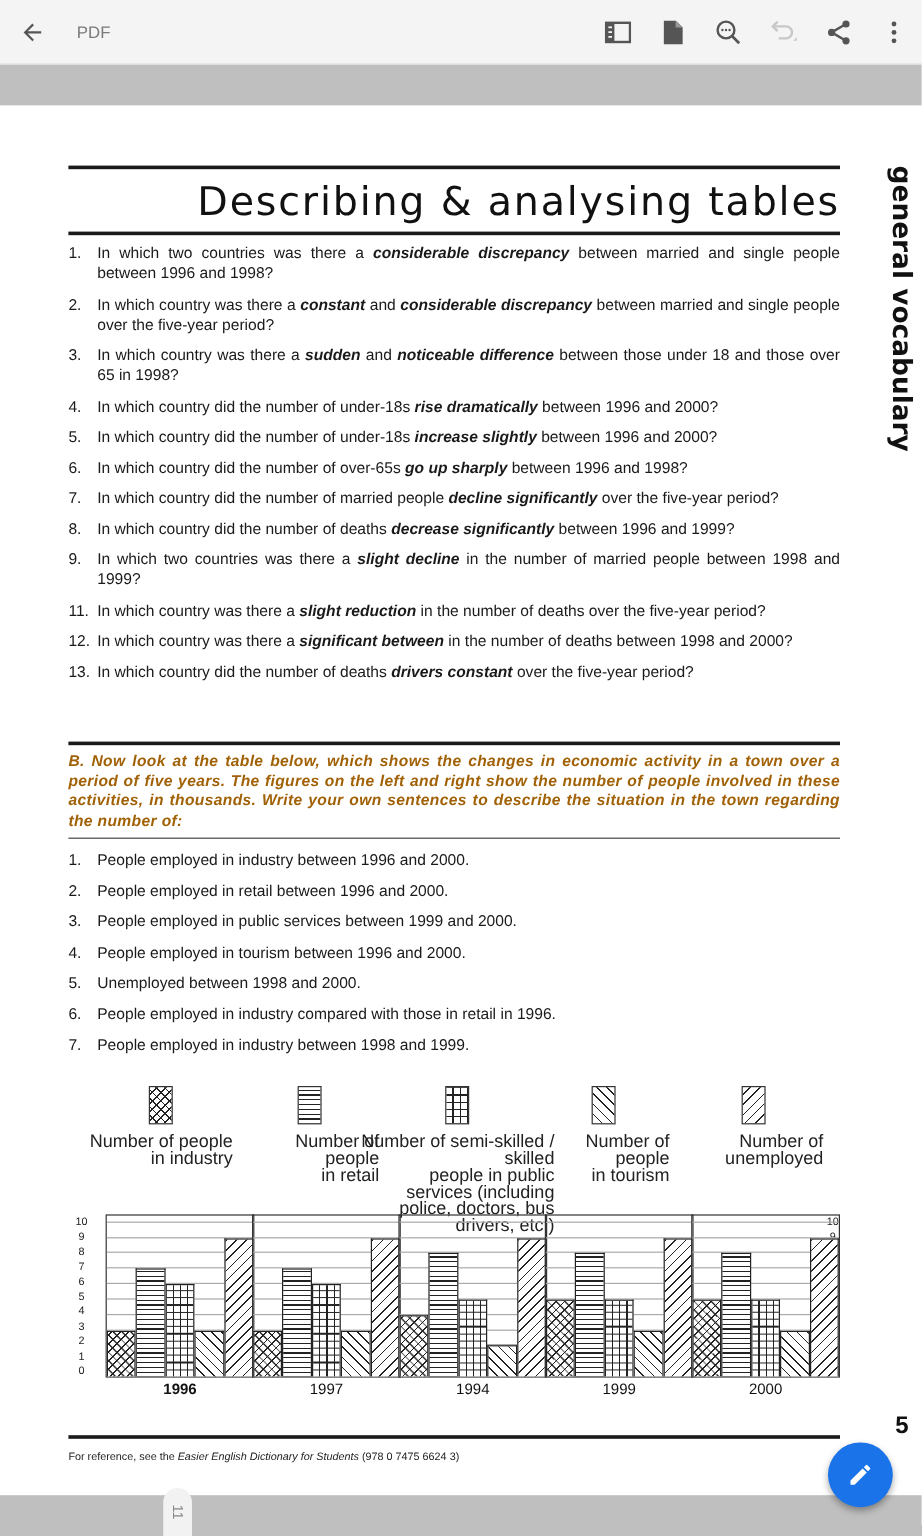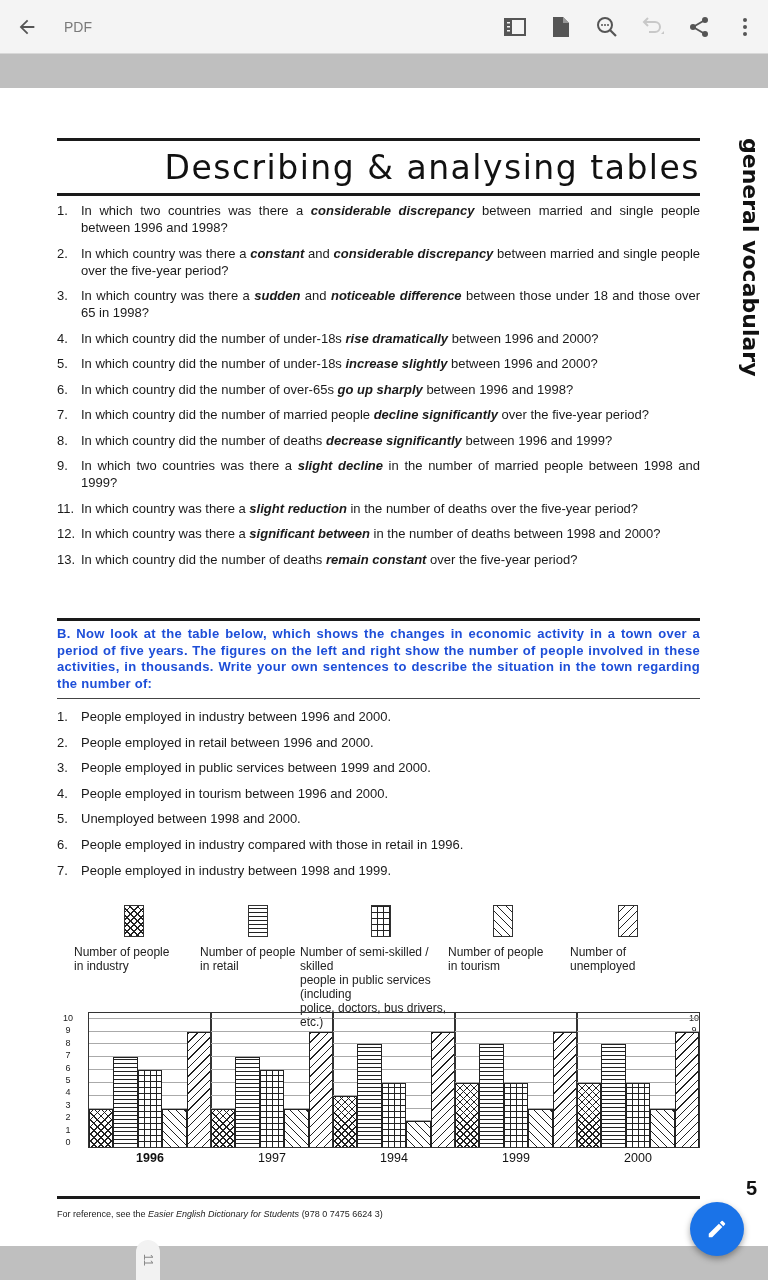--- a/index.html
+++ b/index.html
@@ -18,24 +18,24 @@
   .rule-thick { position: absolute; left: 57px; width: 643px; height: 3px; background: #1a1a1a; }
   .rule-thin { position: absolute; left: 57px; width: 643px; height: 1px; background: #444; }
   .heading { position: absolute; left: 57px; width: 643px; top: 148px; text-align: right; font-family: "DejaVu Sans", sans-serif; font-size: 33px; letter-spacing: 1.5px; font-weight: normal; color: #111; }
   .side { position: absolute; left: 733px; top: 138px; width: 30px; height: 230px; }
   .side span { position: absolute; left: 30px; top: 0; transform-origin: 0 0; transform: rotate(90deg); white-space: nowrap; font-family: "DejaVu Sans", sans-serif; font-weight: bold; font-size: 22px; color: #111; }
   .qlist { position: absolute; left: 57px; width: 643px; font-size: 13px; line-height: 17px; color: #1a1a1a; }
   .q { display: flex; margin-bottom: 8.5px; }
   .q .n { width: 24px; flex: none; }
   .q .t { flex: 1; text-align: justify; }
   .q b { font-style: italic; }
-  .para { position: absolute; left: 57px; width: 643px; top: 626px; font-size: 13px; line-height: 16.5px; font-weight: bold; text-align: justify; letter-spacing: 0.3px; color: #1d4ed8; }
+  .para { position: absolute; left: 57px; width: 643px; top: 626px; font-size: 13px; line-height: 16.5px; font-weight: bold; text-align: justify; letter-spacing: 0.3px; color: #a16207; font-style: italic; }
   .blist { position: absolute; left: 57px; top: 708px; font-size: 13px; line-height: 17px; color: #1a1a1a; }
   .blist .q { margin-bottom: 8.6px; }
-  .legend { position: absolute; top: 905px; text-align: left; font-size: 12px; line-height: 14px; color: #222; }
+  .legend { position: absolute; top: 905px; text-align: right; font-size: 15px; line-height: 14px; color: #222; }
   .legend .sw { width: 20px; height: 32px; border: 1px solid #333; margin: 0 auto 8px auto; }
   .axis { position: absolute; top: 1012px; width: 16px; font-size: 9px; text-align: center; color: #222; }
   .axis div { height: 12.4px; line-height: 12.4px; }
   .chart { position: absolute; top: 1012px; width: 124px; height: 136px; border: 1px solid #333; }
   .chart .grid { position: absolute; left: 0; width: 100%; height: 1px; background: #aaa; }
   .bars { position: absolute; left: 0; bottom: 0; width: 100%; height: 100%; display: flex; align-items: flex-end; }
   .bar { flex: 1; border: 1px solid #222; border-bottom: none; }
   .year { position: absolute; top: 1151px; width: 124px; text-align: center; font-size: 12.5px; color: #111; }
   .p-cross { background-color:#fff; background-image: repeating-linear-gradient(45deg, transparent 0 4px, #222 4px 5px), repeating-linear-gradient(-45deg, transparent 0 4px, #222 4px 5px); }
   .p-hstripe { background-color:#fff; background-image: repeating-linear-gradient(0deg, transparent 0 3px, #222 3px 4px); }
@@ -159,21 +159,21 @@
     <div class="q">
       <span class="n">11.</span>
       <span class="t">In which country was there a <b>slight reduction</b> in the number of deaths over the five-year period?</span>
     </div>
     <div class="q">
       <span class="n">12.</span>
       <span class="t">In which country was there a <b>significant between</b> in the number of deaths between 1998 and 2000?</span>
     </div>
     <div class="q">
       <span class="n">13.</span>
-      <span class="t">In which country did the number of deaths <b>remain constant</b> over the five-year period?</span>
+      <span class="t">In which country did the number of deaths <b>drivers constant</b> over the five-year period?</span>
     </div>
   </div>
 
 <div class="rule-thick" style="top:618px;"></div>
 <p class="para">B. Now look at the table below, which shows the changes in economic activity in a town over a period of five years. The figures on the left and right show the number of people involved in these activities, in thousands. Write your own sentences to describe the situation in the town regarding the number of:</p>
 <div class="rule-thin" style="top:698px;"></div>
 
 <div class="blist" id="qb">
     <div class="q">
       <span class="n">1.</span>

